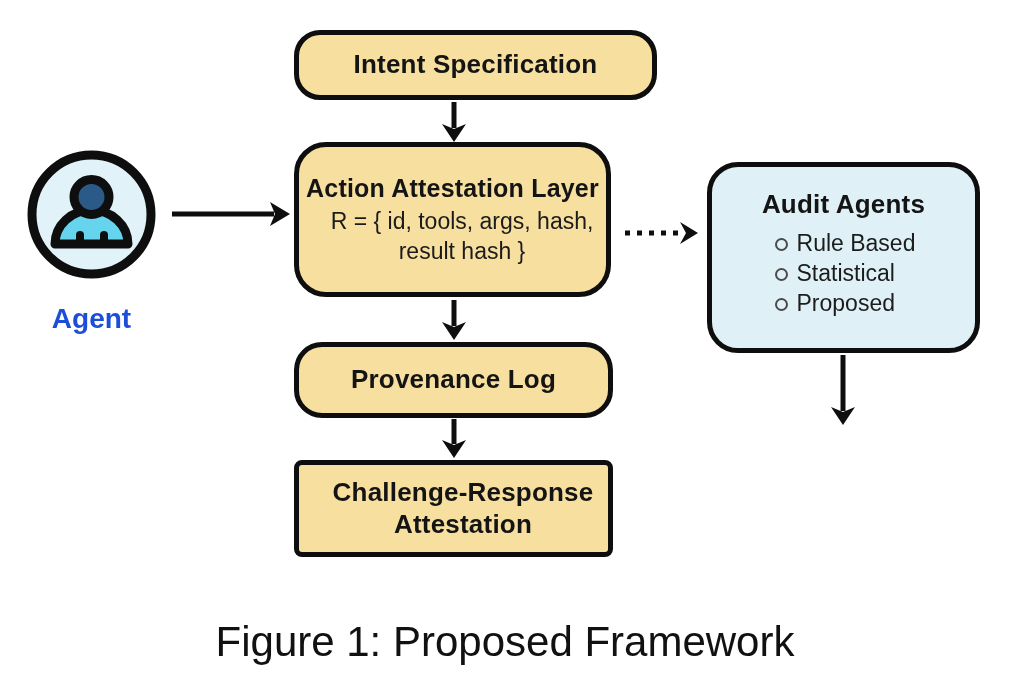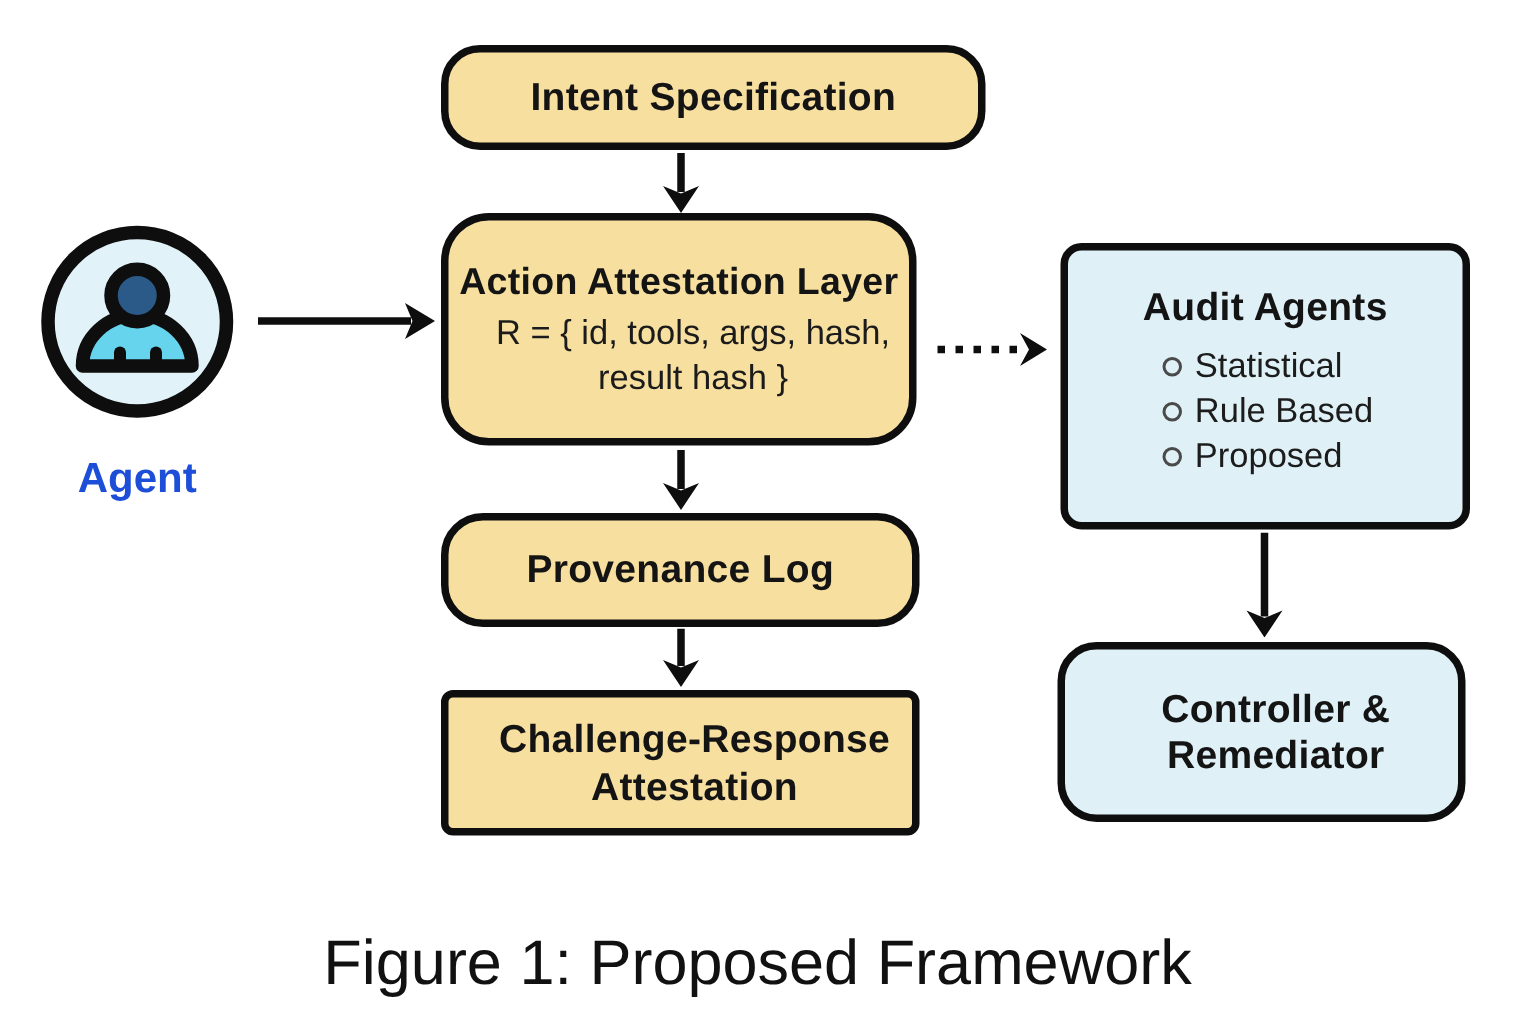--- a/index.html
+++ b/index.html
@@ -27,21 +27,21 @@
   .yellow { background: var(--yellow, #F6DF9F); }
   .blue   { background: var(--blue, #DFF1F7); }
 
   .node-title { font-weight: 700; font-size: 26px; letter-spacing: 0.2px; color: #141414; }
   .node-line  { display: block; margin-left: 19px; }
 
   #node-intent      { left: 294px; top:  30px; width: 363px; height:  70px; border-radius: 26px; }
   #node-aal         { left: 294px; top: 142px; width: 317px; height: 155px; border-radius: 32px; }
   #node-provenance  { left: 294px; top: 342px; width: 319px; height:  76px; border-radius: 28px; }
   #node-challenge   { left: 294px; top: 460px; width: 319px; height:  97px; border-radius: 8px; text-align: right; }
-  #node-audit       { left: 707px; top: 162px; width: 273px; height: 191px; border-radius: 14px; justify-content: flex-start; padding-top: 22px; }
+  #node-audit       { left: 707px; top: 162px; width: 273px; height: 191px; border-radius: 31px; justify-content: flex-start; padding-top: 22px; }
   #node-controller  { left: 705px; top: 428px; width: 272px; height: 120px; border-radius: 26px; }
 
   #node-aal .node-title { font-size: 25px; margin-bottom: 3px; }
   .aal-body { font-size: 23px; line-height: 30px; color: #1b1b1b; }
 
   .bullets { list-style: none; margin-top: 8px; }
   .bullets li {
     position: relative;
     text-align: left;
     font-size: 23px;
@@ -114,30 +114,26 @@
   </div>
 
   <div class="node yellow" id="node-challenge">
     <span class="node-title node-line">Challenge-Response</span>
     <span class="node-title node-line">Attestation</span>
   </div>
 
   <div class="node blue" id="node-audit">
     <span class="node-title">Audit Agents</span>
     <ul class="bullets">
+      <li>Rule Based</li>
       <li>Statistical</li>
-      <li>Rule Based</li>
       <li>Proposed</li>
     </ul>
   </div>
 
-  <div class="node blue" id="node-controller">
-    <span class="node-title node-line">Controller &amp;</span>
-    <span class="node-title node-line">Remediator</span>
-  </div>
 
   <svg class="arrow" style="left:439px; top:102px;" width="30" height="40" aria-hidden="true">
     <line x1="15" y1="0" x2="15" y2="26" stroke="#0e0e0e" stroke-width="5"></line>
     <polygon points="3,22 15,27 27,22 15,40" fill="#0e0e0e"></polygon>
   </svg>
 
   <svg class="arrow" style="left:172px; top:200px;" width="118" height="28" aria-hidden="true">
     <line x1="0" y1="14" x2="102" y2="14" stroke="#0e0e0e" stroke-width="5"></line>
     <polygon points="98,2 103,14 98,26 118,14" fill="#0e0e0e"></polygon>
   </svg>

